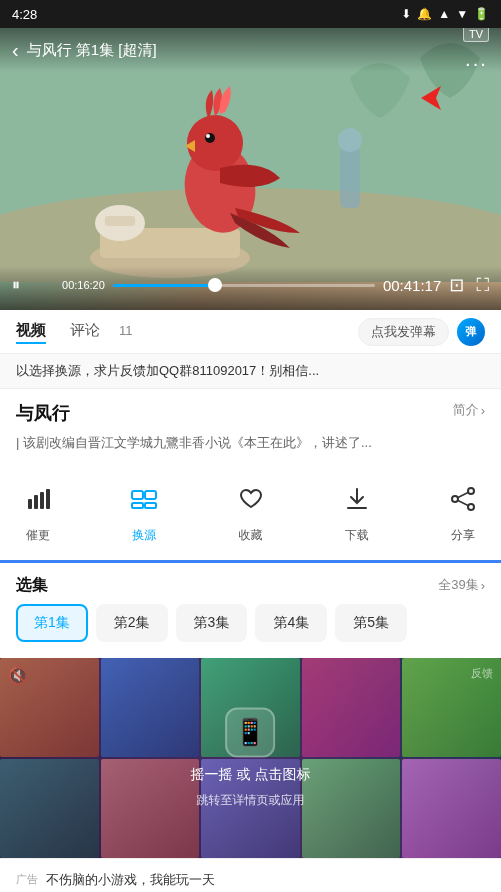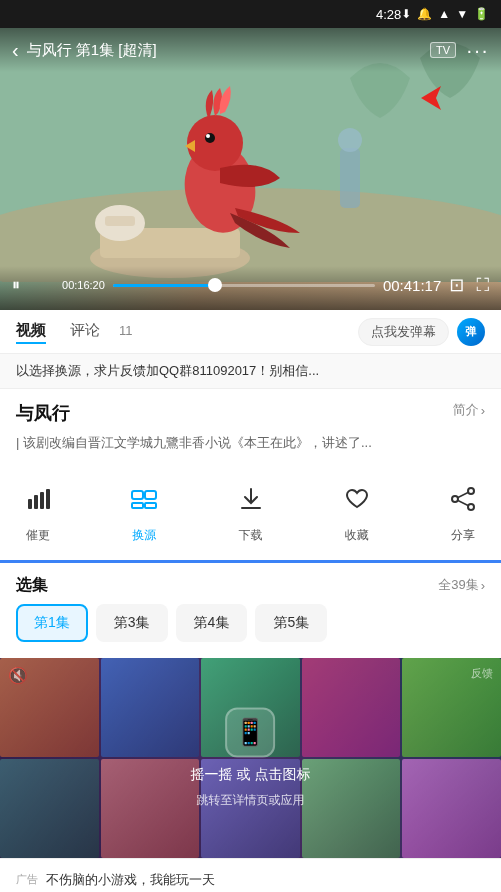--- a/index.html
+++ b/index.html
@@ -11,21 +11,21 @@
       overflow-x: hidden;
       position: relative;
     }
 
     
     .status-bar {
       height: 28px;
       background: #1a1a1a;
       display: flex;
       align-items: center;
-      justify-content: flex-end;
+      justify-content: space-between;
       padding: 0 12px;
       color: #fff;
       font-size: 13px;
     }
     .status-bar-left { display: flex; align-items: center; gap: 8px; }
     .status-bar-right { display: flex; align-items: center; gap: 6px; font-size: 12px; }
 
     
     .video-container {
       width: 501px;
@@ -60,20 +60,21 @@
     .video-title {
       color: #fff;
       font-size: 15px;
       font-weight: 500;
       flex: 1;
     }
     .video-top-right {
       display: flex;
       align-items: center;
       gap: 10px;
+      flex-direction: column;
     }
     .tv-badge {
       background: rgba(255,255,255,0.2);
       border: 1px solid rgba(255,255,255,0.6);
       color: #fff;
       font-size: 11px;
       padding: 1px 5px;
       border-radius: 3px;
     }
     .more-dots { color: #fff; font-size: 20px; letter-spacing: 1px; }
@@ -534,33 +535,33 @@
         <rect x="15" y="6" width="11" height="8" rx="2" stroke="#00aaff" stroke-width="2" fill="none"></rect>
         <rect x="2" y="18" width="11" height="5" rx="1" stroke="#00aaff" stroke-width="2" fill="none"></rect>
         <rect x="15" y="18" width="11" height="5" rx="1" stroke="#00aaff" stroke-width="2" fill="none"></rect>
       </svg>
     </div>
     <span class="action-label" style="color:#00aaff">换源</span>
   </div>
   <div class="action-btn">
     <div class="action-icon">
       <svg width="28" height="28" viewBox="0 0 28 28" fill="none">
+        <path d="M14 22 C14 22 4 16 4 10 C4 7 6.5 5 9 5 C11 5 13 6.5 14 8 C15 6.5 17 5 19 5 C21.5 5 24 7 24 10 C24 16 14 22 14 22Z" stroke="#333" stroke-width="2" fill="none"></path>
+      </svg>
+    </div>
+    <span class="action-label">收藏</span>
+  </div>
+  <div class="action-btn">
+    <div class="action-icon">
+      <svg width="28" height="28" viewBox="0 0 28 28" fill="none">
         <path d="M14 4 L14 18 M8 12 L14 18 L20 12" stroke="#333" stroke-width="2" stroke-linecap="round"></path>
         <rect x="4" y="22" width="20" height="2" rx="1" fill="#333"></rect>
       </svg>
     </div>
     <span class="action-label">下载</span>
-  </div>
-  <div class="action-btn">
-    <div class="action-icon">
-      <svg width="28" height="28" viewBox="0 0 28 28" fill="none">
-        <path d="M14 22 C14 22 4 16 4 10 C4 7 6.5 5 9 5 C11 5 13 6.5 14 8 C15 6.5 17 5 19 5 C21.5 5 24 7 24 10 C24 16 14 22 14 22Z" stroke="#333" stroke-width="2" fill="none"></path>
-      </svg>
-    </div>
-    <span class="action-label">收藏</span>
   </div>
   <div class="action-btn">
     <div class="action-icon">
       <svg width="28" height="28" viewBox="0 0 28 28" fill="none">
         <circle cx="22" cy="6" r="3" stroke="#333" stroke-width="2" fill="none"></circle>
         <circle cx="22" cy="22" r="3" stroke="#333" stroke-width="2" fill="none"></circle>
         <circle cx="6" cy="14" r="3" stroke="#333" stroke-width="2" fill="none"></circle>
         <path d="M9 12.5 L19 7.5 M9 15.5 L19 20.5" stroke="#333" stroke-width="1.5"></path>
       </svg>
     </div>
@@ -571,20 +572,23 @@
 <div class="episode-section">
   <span class="episode-title">选集</span>
   <span class="episode-all">
     <span>全39集</span>
     <span>›</span>
   </span>
 </div>
 <div class="episode-list">
   <div class="episode-chip active">
     <span>第1集</span>
+  </div>
+  <div class="episode-chip">
+    <span>第2集</span>
   </div>
   <div class="episode-chip">
     <span>第3集</span>
   </div>
   <div class="episode-chip">
     <span>第4集</span>
   </div>
   <div class="episode-chip">
     <span>第5集</span>
   </div>

